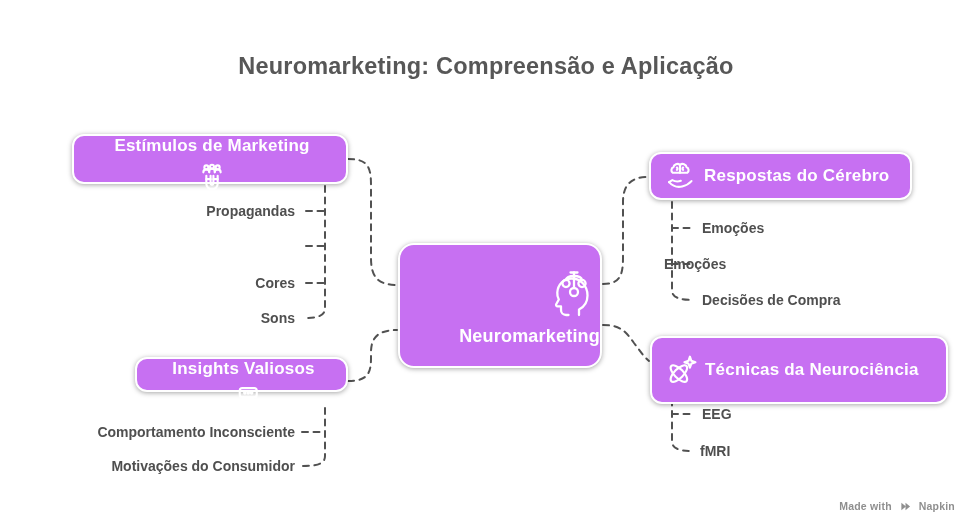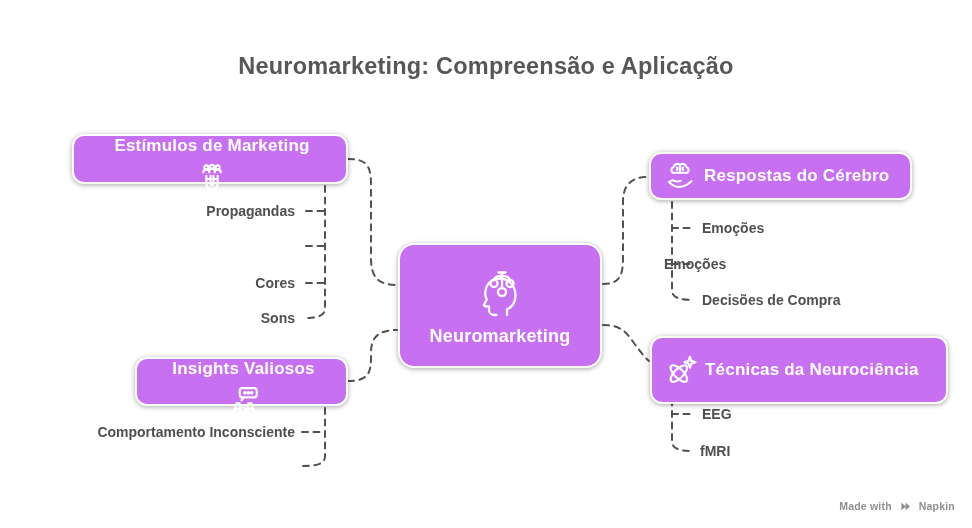--- a/index.html
+++ b/index.html
@@ -16,21 +16,21 @@
   .node{
     position:absolute;background:#c770f2;border:2px solid #ffffff;border-radius:12px;
     box-shadow:0 1px 5px rgba(0,0,0,.35);box-sizing:border-box;
     display:flex;align-items:center;color:#ffffff;
   }
   .node-label{font-size:17px;font-weight:bold;white-space:nowrap;letter-spacing:.2px;}
   .branch-node{justify-content:space-between;gap:7px;}
   .pad-l{padding:0 12px 0 16px;flex-direction:column;}
   .pad-r{padding:0 16px 0 12px;}
   .node-icon{display:flex;align-items:center;justify-content:center;flex:0 0 auto;}
-  .central-node{flex-direction:column;justify-content:center;border-radius:16px;gap:5px;}
+  .central-node{flex-direction:column;justify-content:center;border-radius:16px;gap:5px;align-items:flex-end;}
   .central-node .node-label{font-size:18px;}
   .leaf{
     position:absolute;font-size:14px;font-weight:bold;color:#4f4f4f;
     line-height:22px;white-space:nowrap;
   }
   .leaf.ralign{left:0;width:295px;text-align:right;}
   .watermark{
     position:absolute;right:17px;bottom:16px;display:flex;align-items:center;gap:8px;
     font-size:10.5px;color:#8f8f8f;font-weight:bold;letter-spacing:.2px;
   }
@@ -80,39 +80,40 @@
         <path d="M11,9 v5.4 a1,1 0 0 0 2,0 V9"></path>
         <path d="M8,11.4 h3 M13,11.4 h3"></path>
       </svg>
     </span>
   </div>
 
   <div class="leaf ralign" style="top:200px">Propagandas</div>
   <div class="leaf ralign" style="top:272px">Cores</div>
   <div class="leaf ralign" style="top:307px">Sons</div>
 
-  <div class="node branch-node pad-l" style="left:135px;top:357px;width:213px;height:49px;">
+  <div class="node branch-node pad-l" style="left:135px;top:357px;width:213px;height:35px;">
     <span class="node-label">Insights Valiosos</span>
     <span class="node-icon">
       <svg width="34" height="34" viewBox="0 0 24 24" fill="none" stroke="#fff" stroke-width="1.5" stroke-linecap="round" stroke-linejoin="round">
         <rect x="9" y="1.5" width="12" height="6.5" rx="1.8"></rect>
         <circle cx="12.6" cy="4.8" r="0.55" fill="#fff"></circle>
           <circle cx="15" cy="4.8" r="0.55" fill="#fff"></circle>
           <circle cx="17.4" cy="4.8" r="0.55" fill="#fff"></circle>
         <path d="M11.8,8 l-1.6,2.2"></path>
         <circle cx="7.3" cy="18.6" r="2.9"></circle>
           <circle cx="16.7" cy="18.6" r="2.9"></circle>
         <path d="M5.6,16.2 l1.1,-4.2 h2.1 l0.4,3.2"></path>
         <path d="M18.4,16.2 l-1.1,-4.2 h-2.1 l-0.4,3.2"></path>
         <path d="M10.9,15.2 h2.2 v1.6"></path>
       </svg>
     </span>
   </div>
 
   <div class="leaf ralign" style="top:421px">Comportamento Inconsciente</div>
+  <div class="leaf ralign" style="top:455px">Motivações do Consumidor</div>
 
   <div class="node central-node" style="left:398px;top:243px;width:204px;height:125px;">
     <span class="node-icon">
       <svg width="56" height="56" viewBox="0 0 56 56" fill="none" stroke="#fff" stroke-width="2.3" stroke-linecap="round" stroke-linejoin="round">
         <path d="M35,50 V44.5 C40,42 43.5,37 43.5,30.5 C43.5,20.5 36.5,13.5 27.5,13.5 C19.5,13.5 13.8,19.5 13.3,27.5 C13.1,30 13.7,32.5 14.8,34.5 L12.2,39.2 C11.7,40.2 12.4,41.4 13.6,41.4 H17 V45 C17,47.8 19.2,50 22,50 H24.5"></path>
         <path d="M26.5,7.5 h7"></path>
         <path d="M30,7.5 V23"></path>
         <path d="M30,11 C25,11 22.5,12.5 22,15"></path>
         <path d="M30,11 C35,11 37.5,12.5 38,15"></path>
         <circle cx="22" cy="18.5" r="3.6"></circle>

